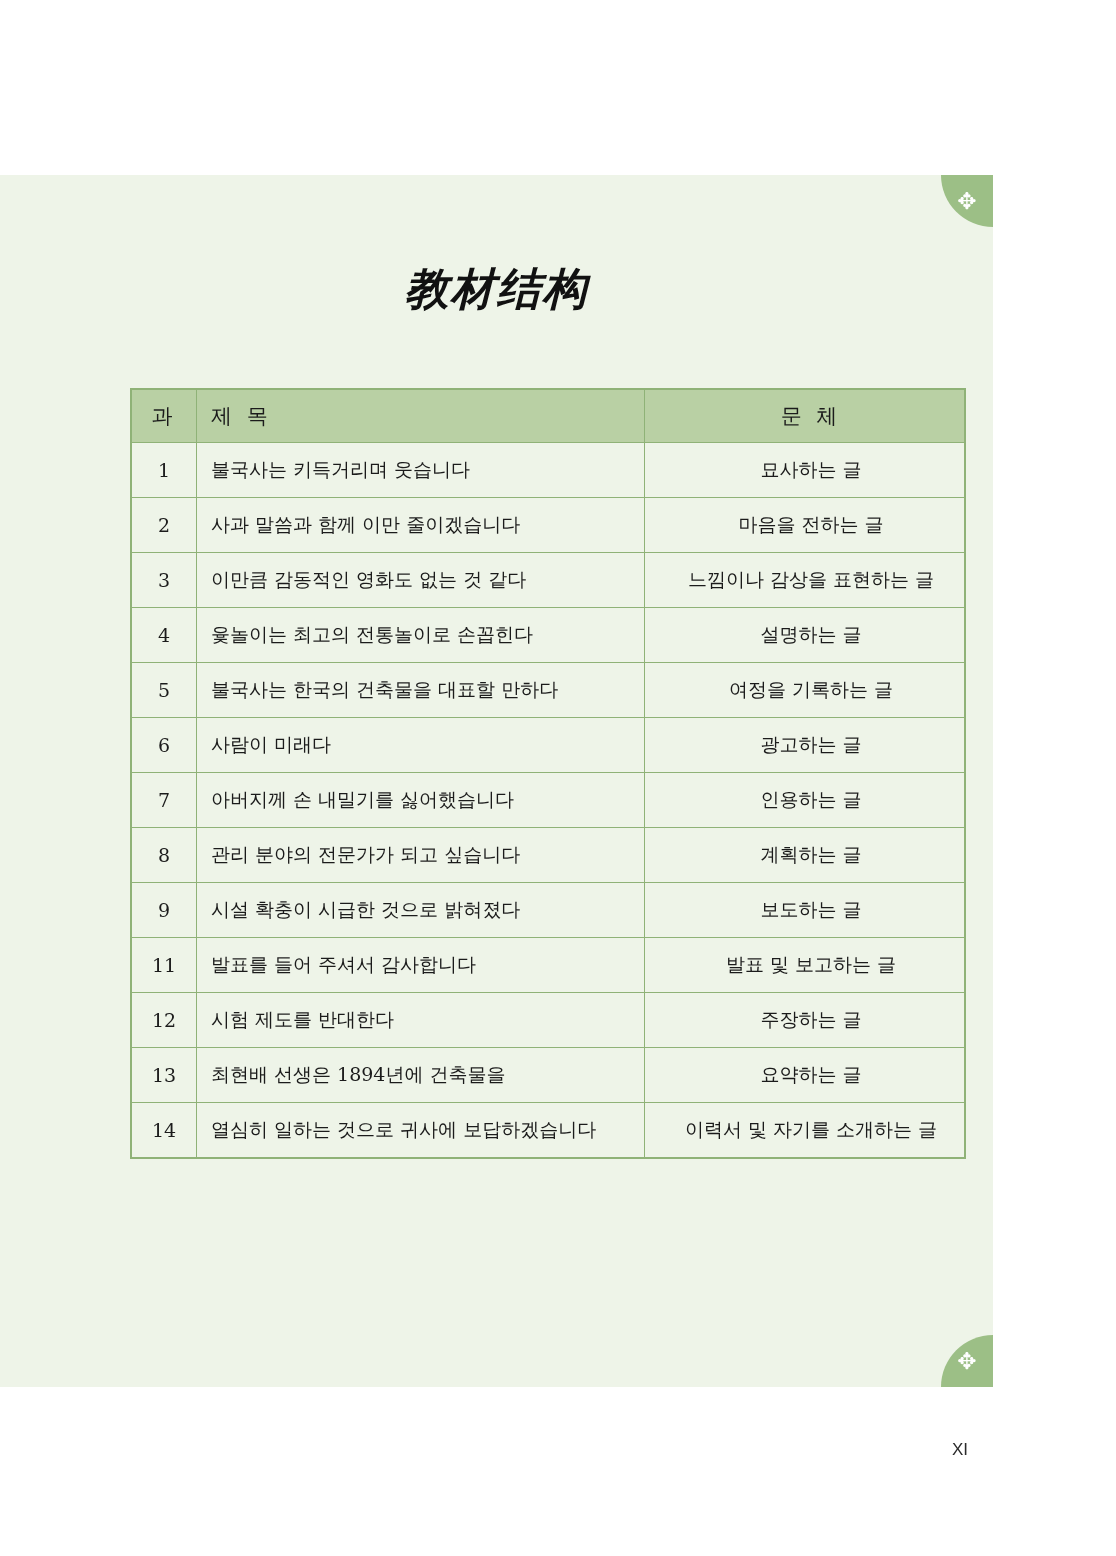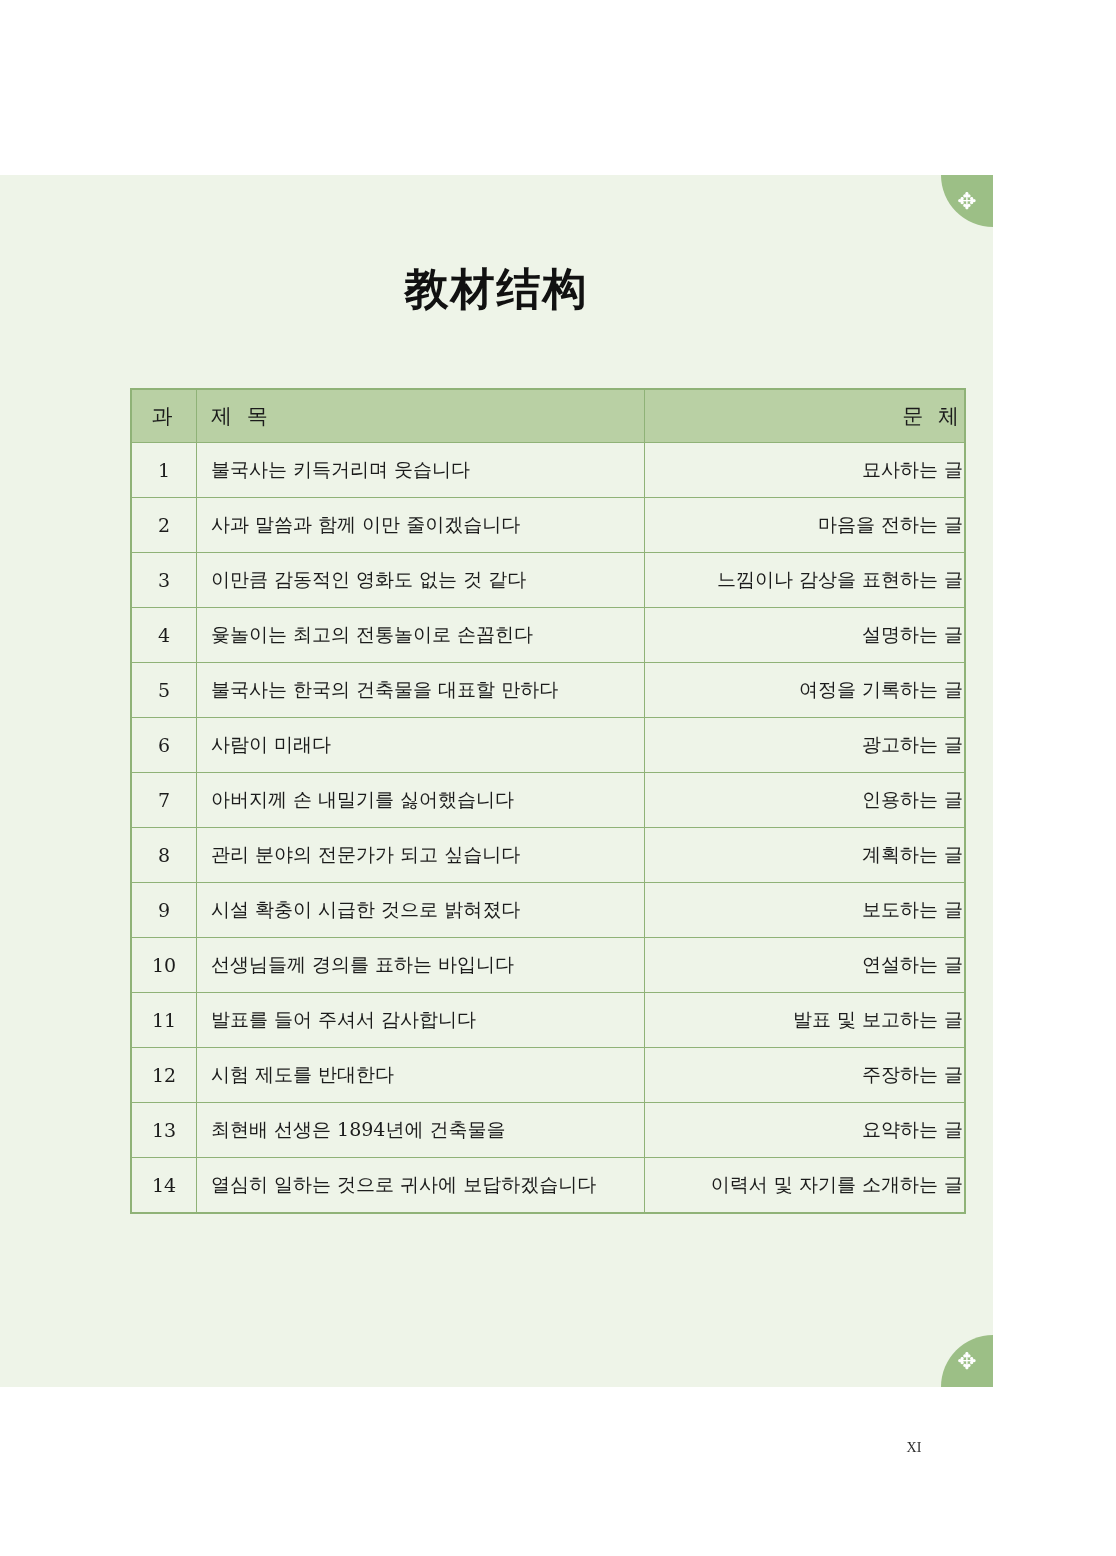--- a/index.html
+++ b/index.html
@@ -58,20 +58,21 @@
     position: absolute;
     left: 0;
     top: 85px;
     width: 993px;
     text-align: center;
     font-size: 44px;
     font-weight: bold;
     letter-spacing: 2px;
     color: #111111;
     font-family: "DejaVu Serif", "Liberation Serif", serif;
+    font-style: italic;
   }
 
   
   .table-wrap {
     position: absolute;
     left: 130px;
     top: 213px;
     width: 800px;
   }
   table.struct {
@@ -93,32 +94,32 @@
     font-weight: normal;
     letter-spacing: 4px;
     font-size: 21px;
   }
   table.struct tbody td {
     height: 52px;
     background: #eef4e8;
   }
   .col-no   { width: 62px;  text-align: center; font-size: 21px; }
   .col-title{ width: 432px; text-align: left; padding-left: 14px; }
-  .col-style{ width: 304px; text-align: right; padding-left: 14px; }
+  .col-style{ width: 304px; text-align: center; padding-left: 14px; }
 
   
   .folio {
     position: absolute;
-    left: 884px;
+    left: 930px;
     top: 1440px;
     width: 60px;
     text-align: center;
-    font-size: 14px;
+    font-size: 17px;
     color: #2b2b2b;
-    font-family: Liberation Serif, serif;
+    font-family: Liberation Sans, sans-serif;
   }
 </style>
 </head>
 <body>
 
 <div class="page-sheet">
 
   <div class="corner-orn top">
     <span class="orn-glyph">✥</span>
   </div>
@@ -177,25 +178,20 @@
           <td class="col-no">8</td>
           <td class="col-title">관리 분야의 전문가가 되고 싶습니다</td>
           <td class="col-style">계획하는 글</td>
         </tr>
         <tr>
           <td class="col-no">9</td>
           <td class="col-title">시설 확충이 시급한 것으로 밝혀졌다</td>
           <td class="col-style">보도하는 글</td>
         </tr>
         <tr>
-          <td class="col-no">10</td>
-          <td class="col-title">선생님들께 경의를 표하는 바입니다</td>
-          <td class="col-style">연설하는 글</td>
-        </tr>
-        <tr>
           <td class="col-no">11</td>
           <td class="col-title">발표를 들어 주셔서 감사합니다</td>
           <td class="col-style">발표 및 보고하는 글</td>
         </tr>
         <tr>
           <td class="col-no">12</td>
           <td class="col-title">시험 제도를 반대한다</td>
           <td class="col-style">주장하는 글</td>
         </tr>
         <tr>

